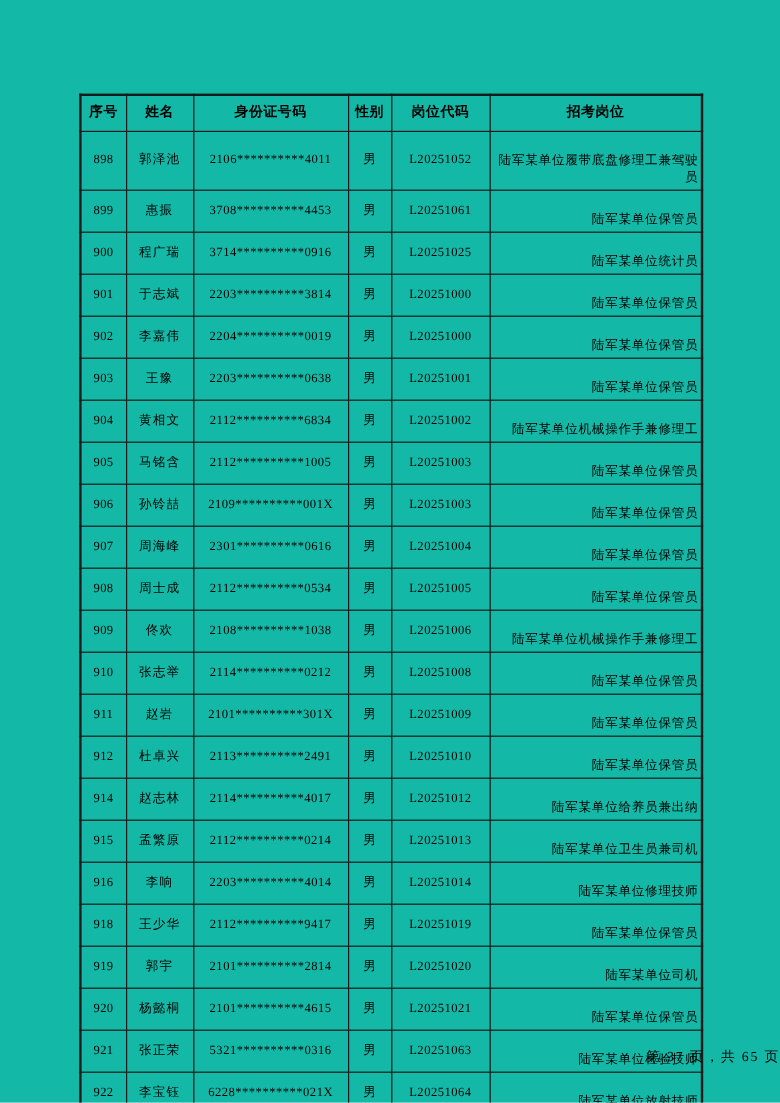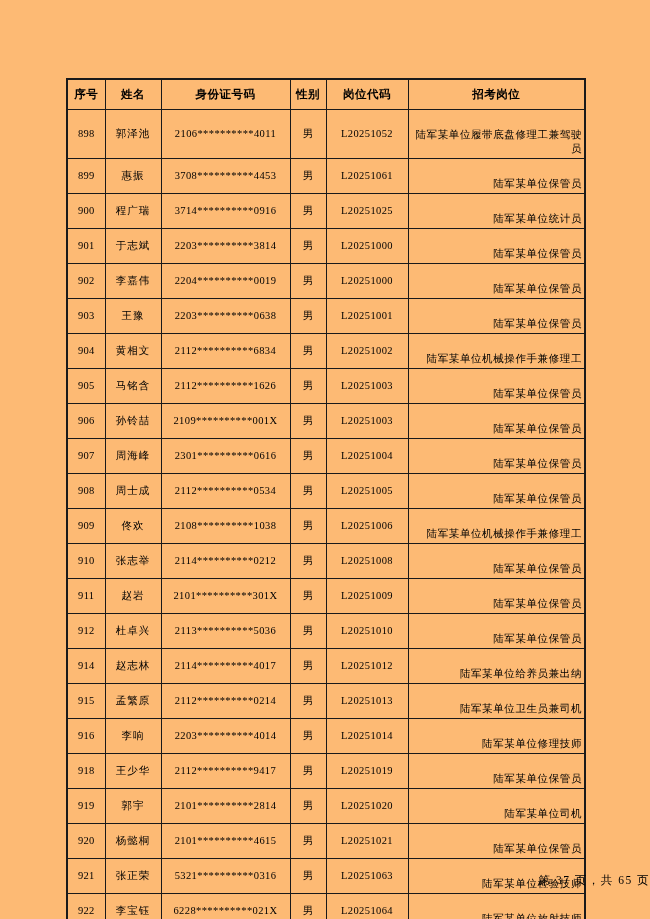--- a/index.html
+++ b/index.html
@@ -7,21 +7,21 @@
     width: 650px;
     height: 919px;
     background: #ffffff;
     font-family: "Liberation Serif", "DejaVu Serif", serif;
     color: #000000;
   }
   .page {
     position: relative;
     width: 650px;
     height: 919px;
-    background: #fdba74;
+    background: #14b8a6;
     overflow: hidden;
   }
   table.roster {
     position: absolute;
     left: 66px;
     top: 78px;
     width: 518px;
     border-collapse: collapse;
     table-layout: fixed;
     border: 2px solid #1a1a1a;
@@ -142,21 +142,21 @@
           <td class="col-0">904</td>
           <td class="col-1">黄相文</td>
           <td class="col-2">2112**********6834</td>
           <td class="col-3">男</td>
           <td class="col-4">L20251002</td>
           <td class="col-5">陆军某单位机械操作手兼修理工</td>
         </tr>
         <tr>
           <td class="col-0">905</td>
           <td class="col-1">马铭含</td>
-          <td class="col-2">2112**********1626</td>
+          <td class="col-2">2112**********1005</td>
           <td class="col-3">男</td>
           <td class="col-4">L20251003</td>
           <td class="col-5">陆军某单位保管员</td>
         </tr>
         <tr>
           <td class="col-0">906</td>
           <td class="col-1">孙铃喆</td>
           <td class="col-2">2109**********001X</td>
           <td class="col-3">男</td>
           <td class="col-4">L20251003</td>
@@ -198,21 +198,21 @@
           <td class="col-0">911</td>
           <td class="col-1">赵岩</td>
           <td class="col-2">2101**********301X</td>
           <td class="col-3">男</td>
           <td class="col-4">L20251009</td>
           <td class="col-5">陆军某单位保管员</td>
         </tr>
         <tr>
           <td class="col-0">912</td>
           <td class="col-1">杜卓兴</td>
-          <td class="col-2">2113**********5036</td>
+          <td class="col-2">2113**********2491</td>
           <td class="col-3">男</td>
           <td class="col-4">L20251010</td>
           <td class="col-5">陆军某单位保管员</td>
         </tr>
         <tr>
           <td class="col-0">914</td>
           <td class="col-1">赵志林</td>
           <td class="col-2">2114**********4017</td>
           <td class="col-3">男</td>
           <td class="col-4">L20251012</td>

